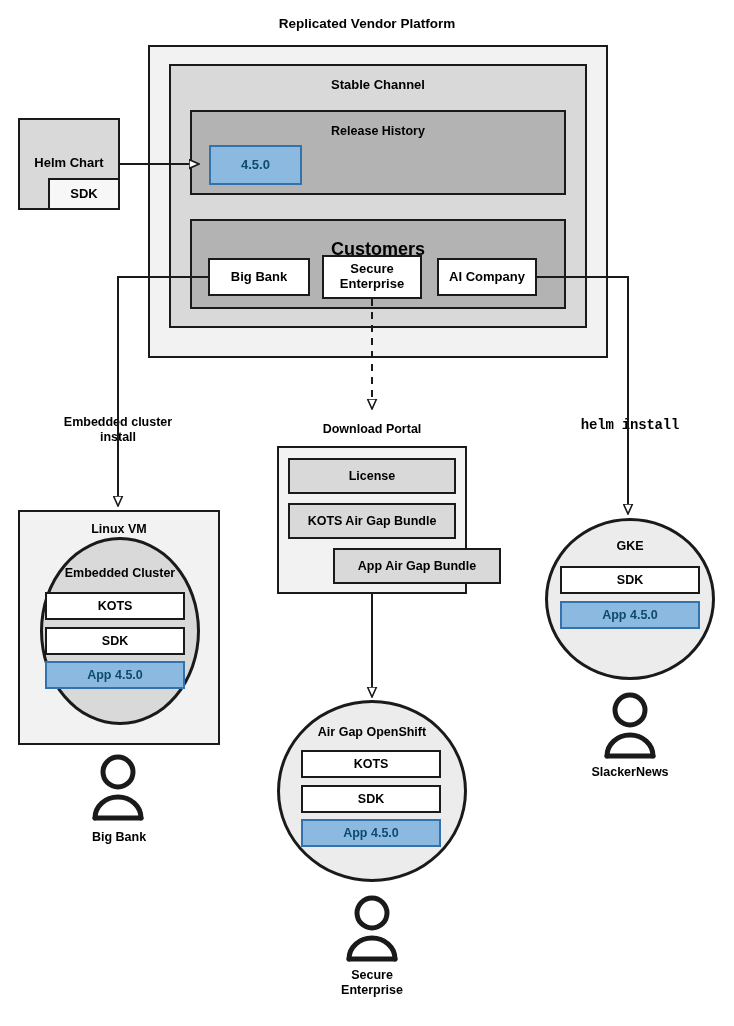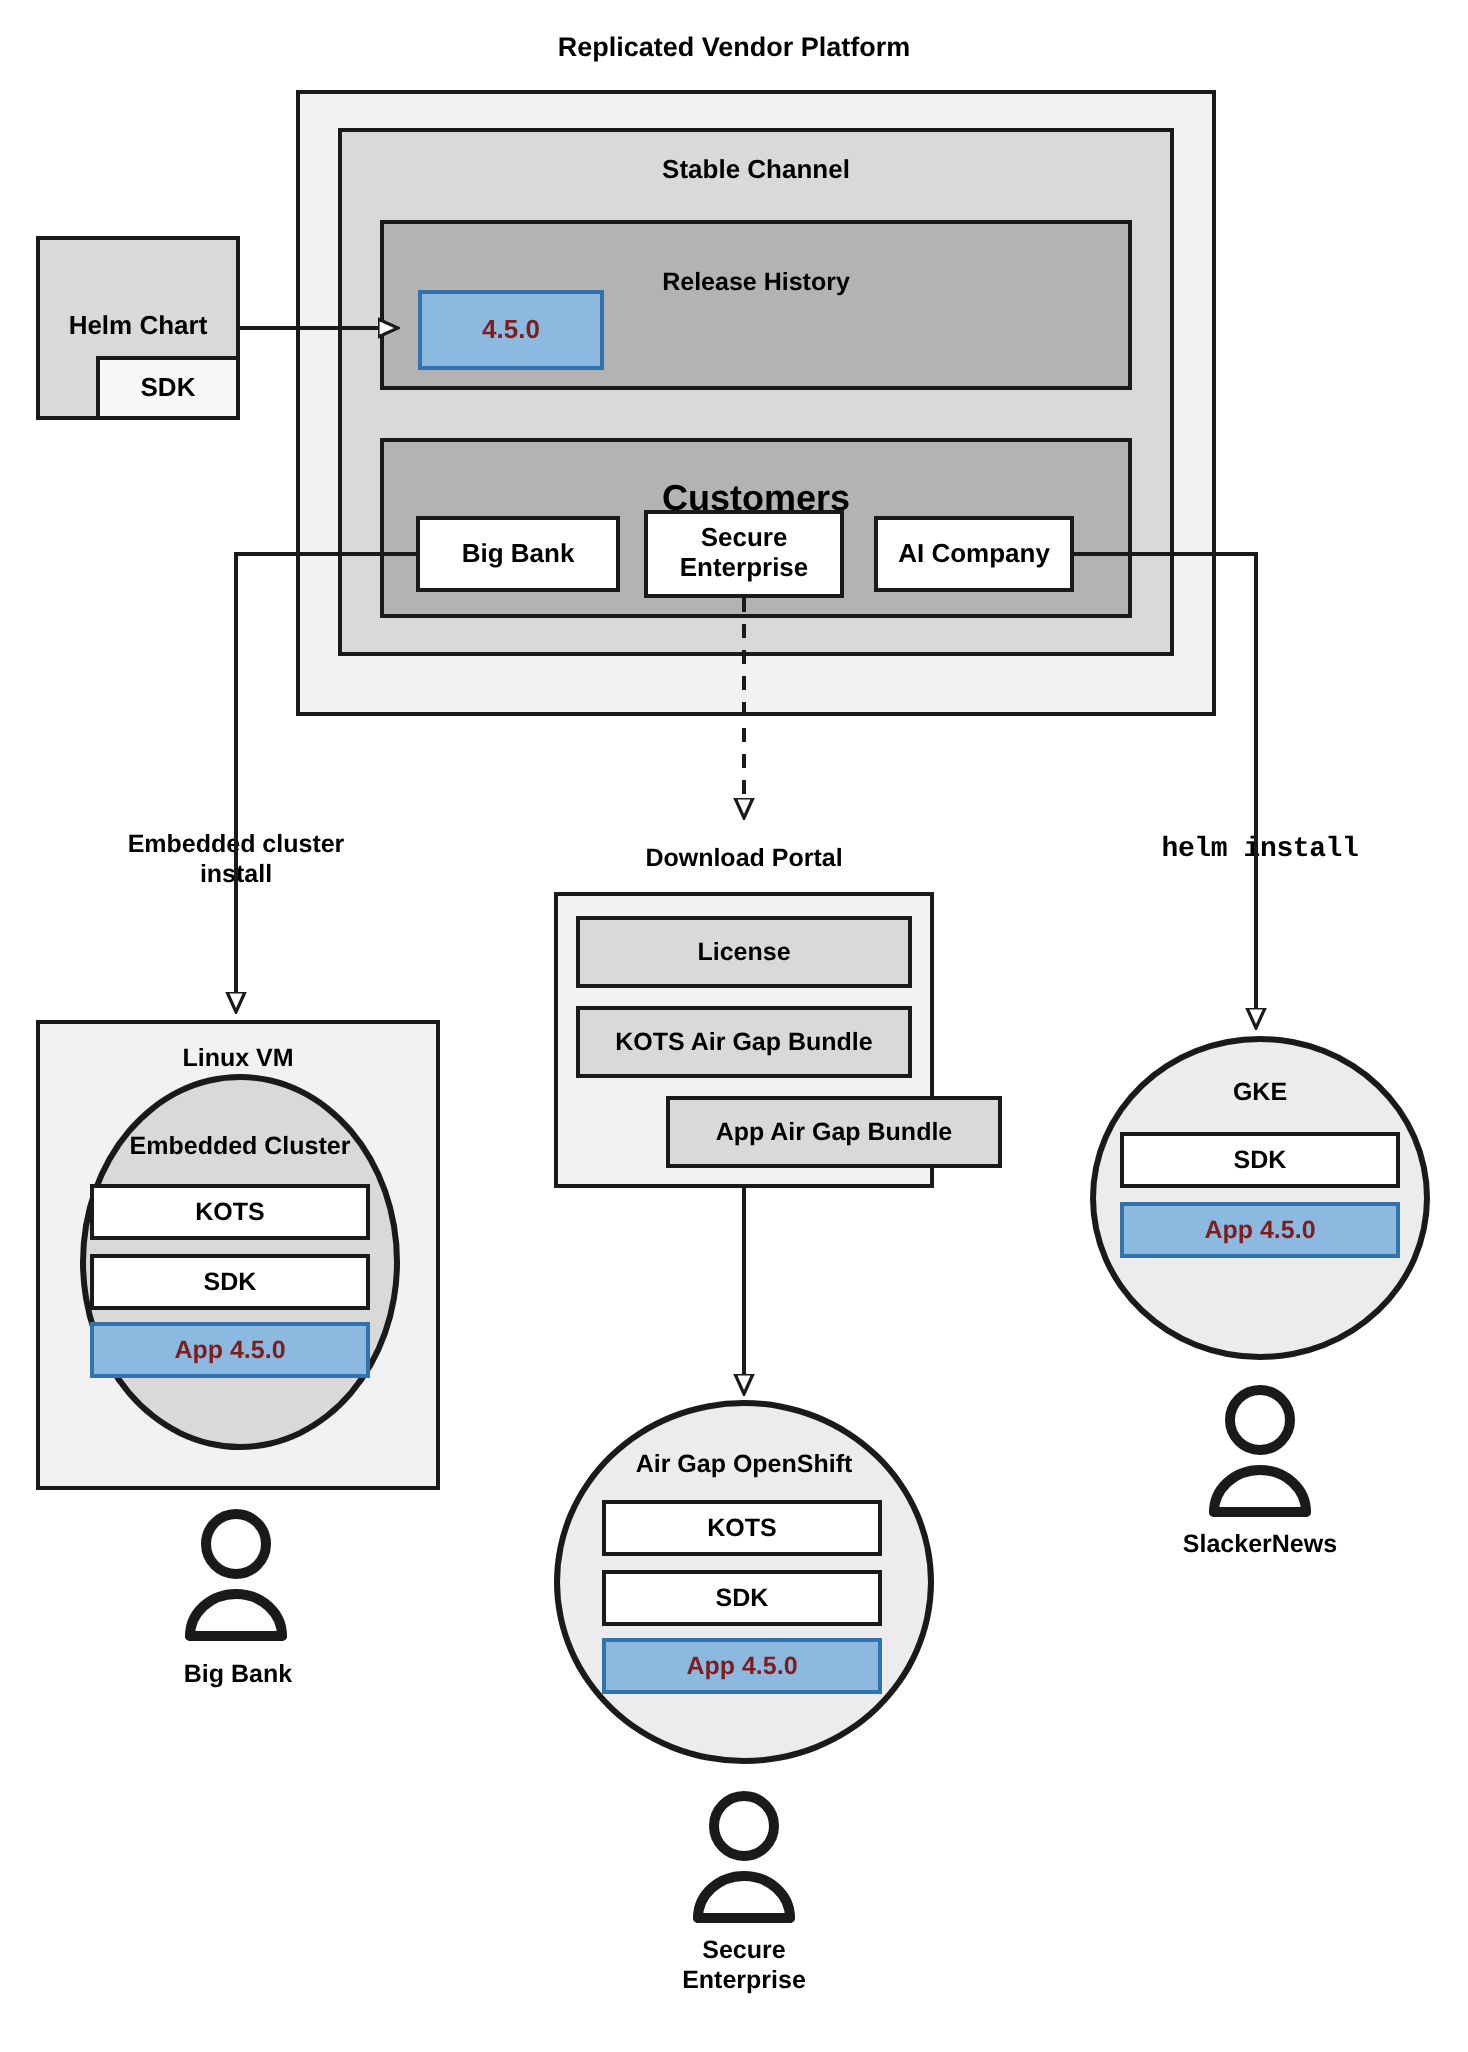--- a/index.html
+++ b/index.html
@@ -15,21 +15,21 @@
 
   
   .box{border:2px solid #1a1a1a;}
   .lvl0{background:#f2f2f2;}
   .lvl1{background:#d9d9d9;}
   .lvl2{background:#b3b3b3;}
   .white{background:#ffffff;}
   .grayfill{background:#d9d9d9;}
   .litefill{background:#ececec;}
 
-  .blue{background:#8cb9e0;border:2px solid #3273ae;color:#7f1d1d;text-align:center;}
+  .blue{background:#8cb9e0;border:2px solid #3273ae;color:#0c4a6e;text-align:center;}
 
   .title-top{position:absolute;text-align:center;font-weight:bold;}
 
   .circle{position:absolute;border:3px solid #1a1a1a;border-radius:50%;box-sizing:border-box;}
 
   .mono{font-family:"Liberation Mono", monospace;font-weight:bold;letter-spacing:-0.2px;}
 
   svg.ovl{position:absolute;left:0;top:0;width:734px;height:1026px;pointer-events:none;}
   .ln{stroke:#1a1a1a;stroke-width:2;fill:none;}
   .ln-d{stroke:#1a1a1a;stroke-width:2;fill:none;stroke-dasharray:7 6;}
@@ -44,21 +44,21 @@
 
   <div class="title-top" style="left:0;top:16px;width:734px;font-size:13.5px;">Replicated Vendor Platform</div>
 
   <div class="node box lvl0" style="left:148px;top:45px;width:460px;height:313px;"></div>
 
   <div class="node box lvl1" style="left:169px;top:64px;width:418px;height:264px;align-items:flex-start;">
     <div class="lbl" style="font-size:13px;margin-top:12px;">Stable Channel</div>
   </div>
 
   <div class="node box lvl2" style="left:190px;top:110px;width:376px;height:85px;align-items:flex-start;">
-    <div class="lbl" style="font-size:12.5px;margin-top:22px;">Release History</div>
+    <div class="lbl" style="font-size:12.5px;margin-top:12px;">Release History</div>
   </div>
 
   <div class="node box blue" style="left:209px;top:145px;width:93px;height:40px;">
     <span class="lbl" style="font-size:13px;">4.5.0</span>
   </div>
 
 
   <div class="node box lvl2" style="left:190px;top:219px;width:376px;height:90px;align-items:flex-start;">
     <div class="lbl" style="font-size:18px;margin-top:18px;">Customers</div>
   </div>

